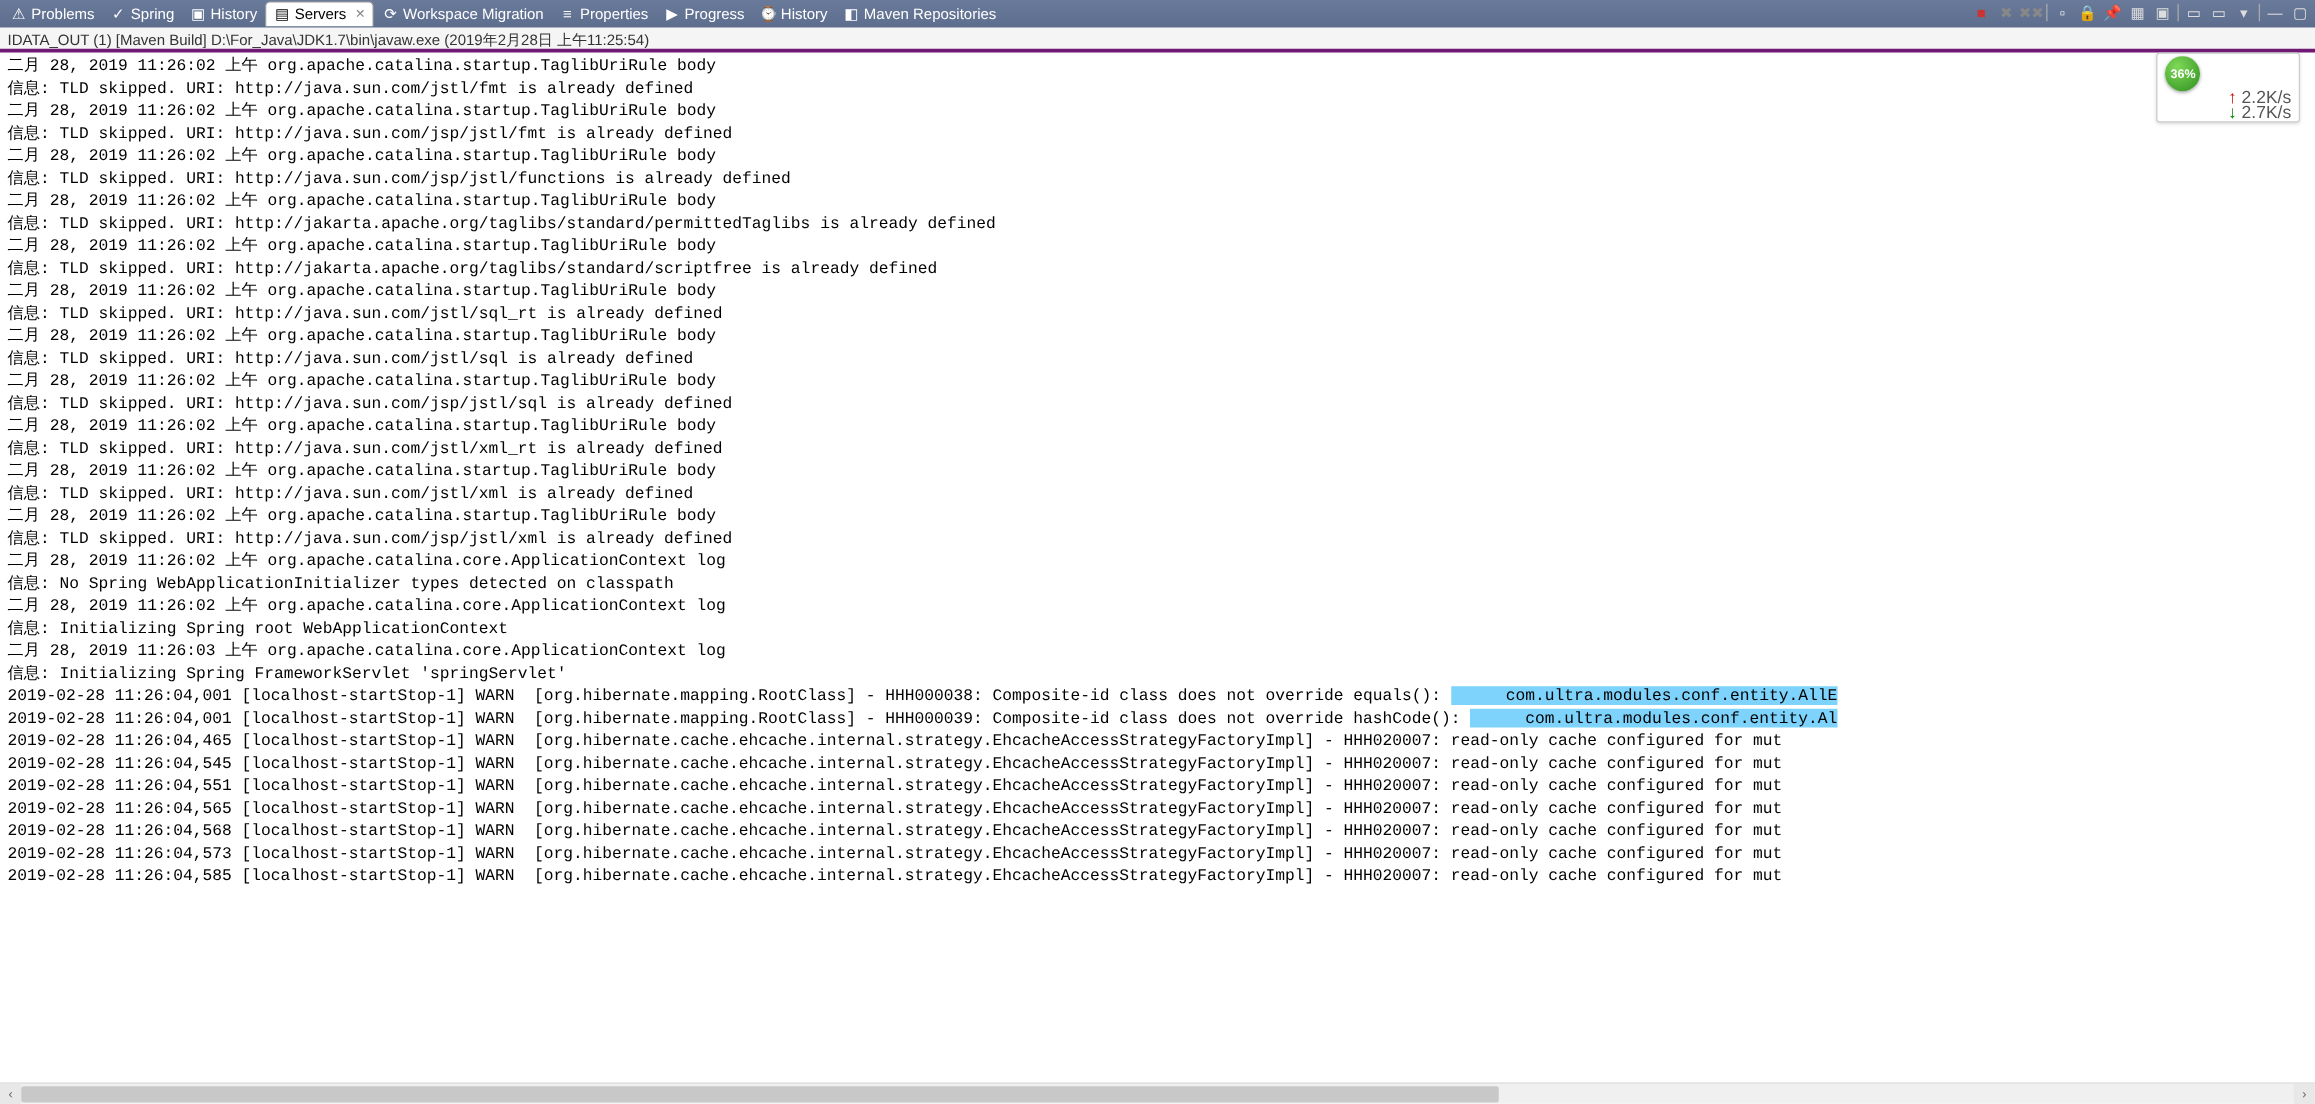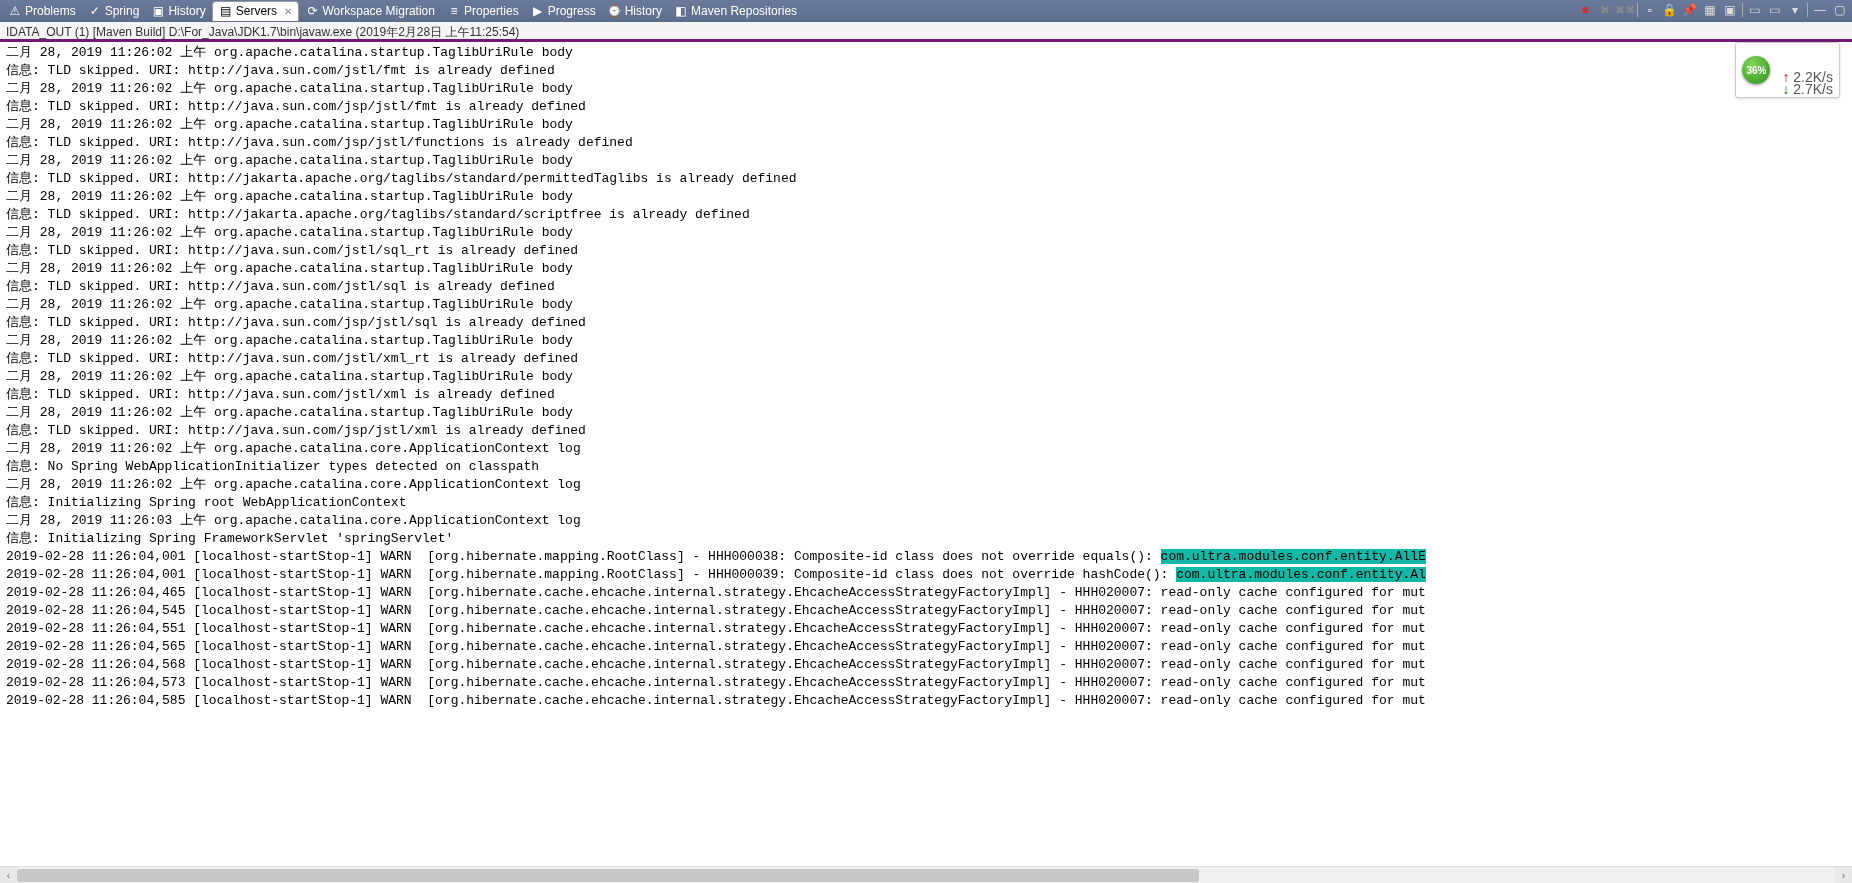--- a/index.html
+++ b/index.html
@@ -78,28 +78,28 @@
   font-size: 13px;
   line-height: 18px;
   padding: 2px 6px;
   white-space: pre;
   overflow: hidden;
   height: 818px;
   position: relative;
 }
 .log-red { color: #000000; }
 .log-black { color: #000; }
-.hl-yellow { background: #14b8a6; }
+.hl-yellow { background: #7dd3fc; padding-left: 44px; }
 .net-badge {
   position: absolute;
   top: 42px;
   right: 12px;
   display: flex;
-  align-items: center;
-  gap: 12px;
+  align-items: flex-start;
+  gap: 22px;
   background: #fff;
   border: 1px solid #ccc;
   border-radius: 3px;
   padding: 2px 6px;
   box-shadow: 0 1px 3px rgba(0,0,0,.15);
   z-index: 10;
 }
 .net-circle {
   width: 28px;
   height: 28px;

